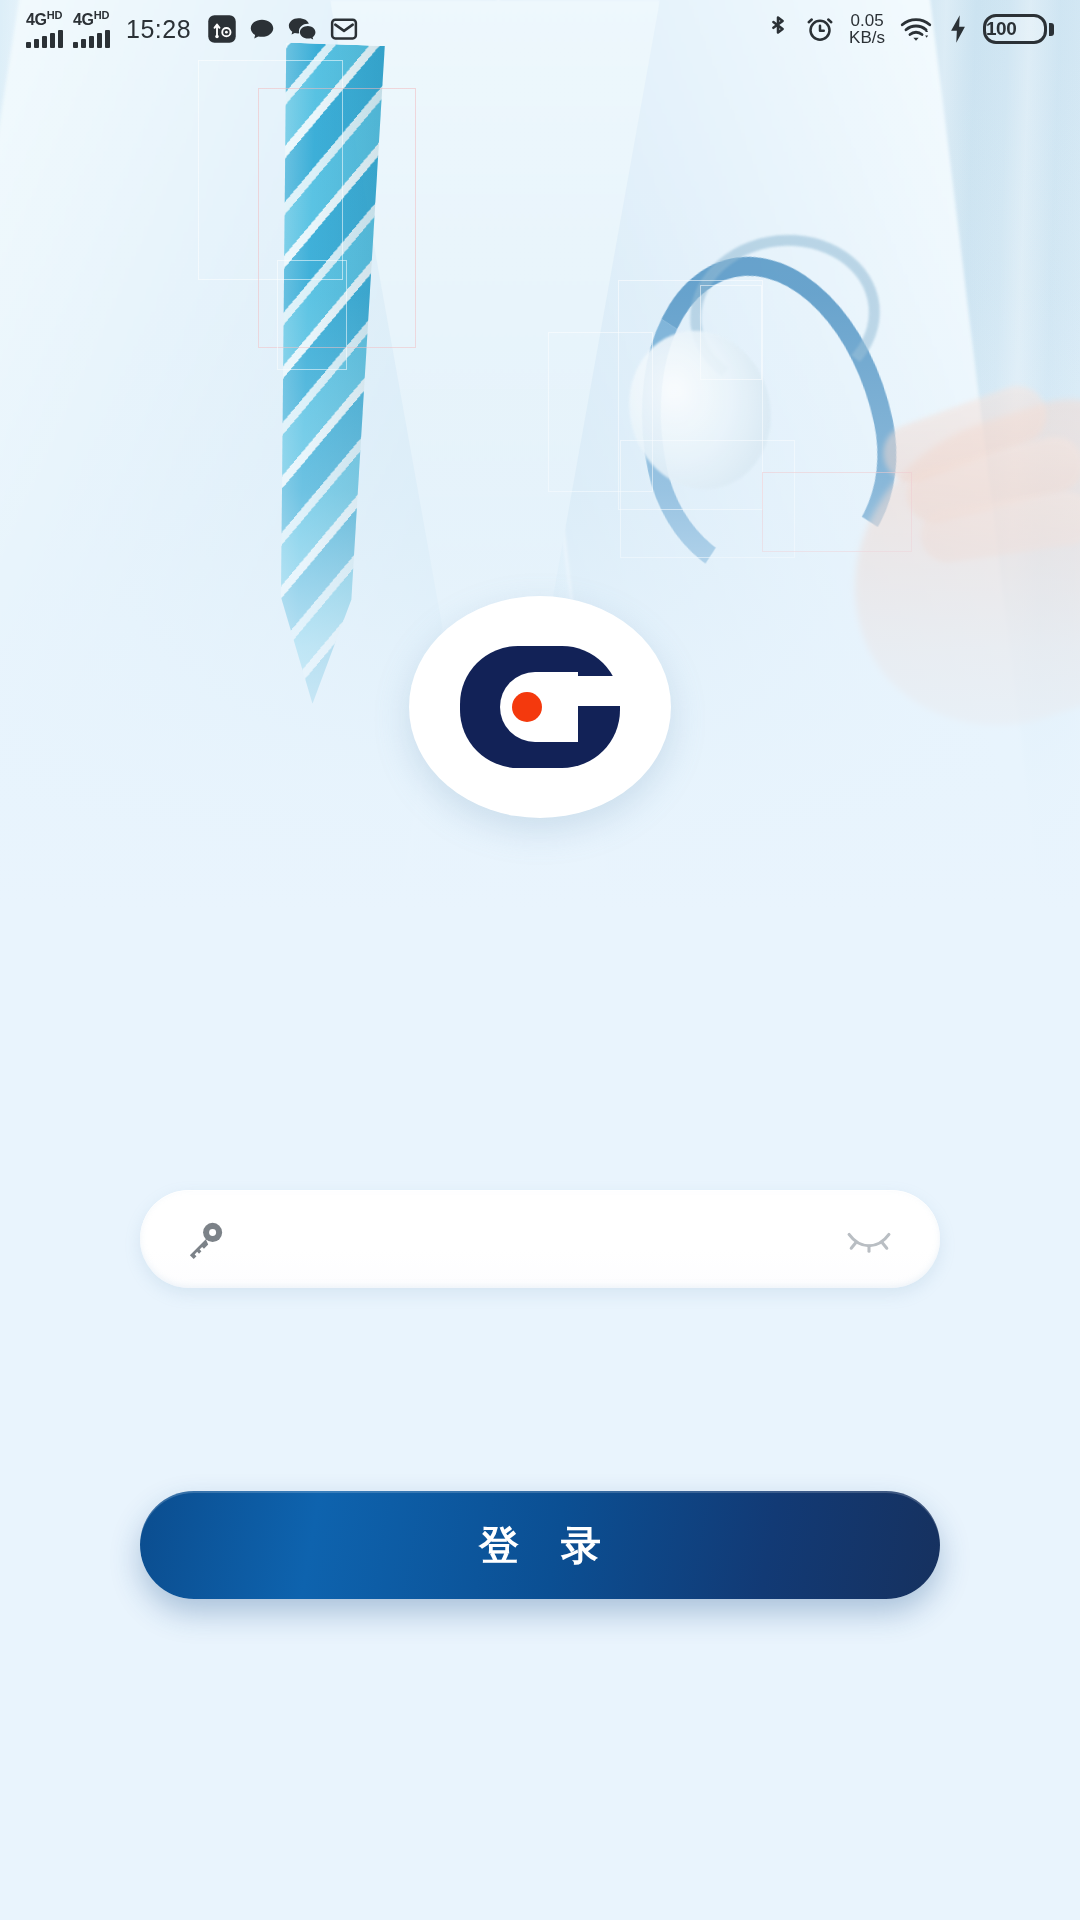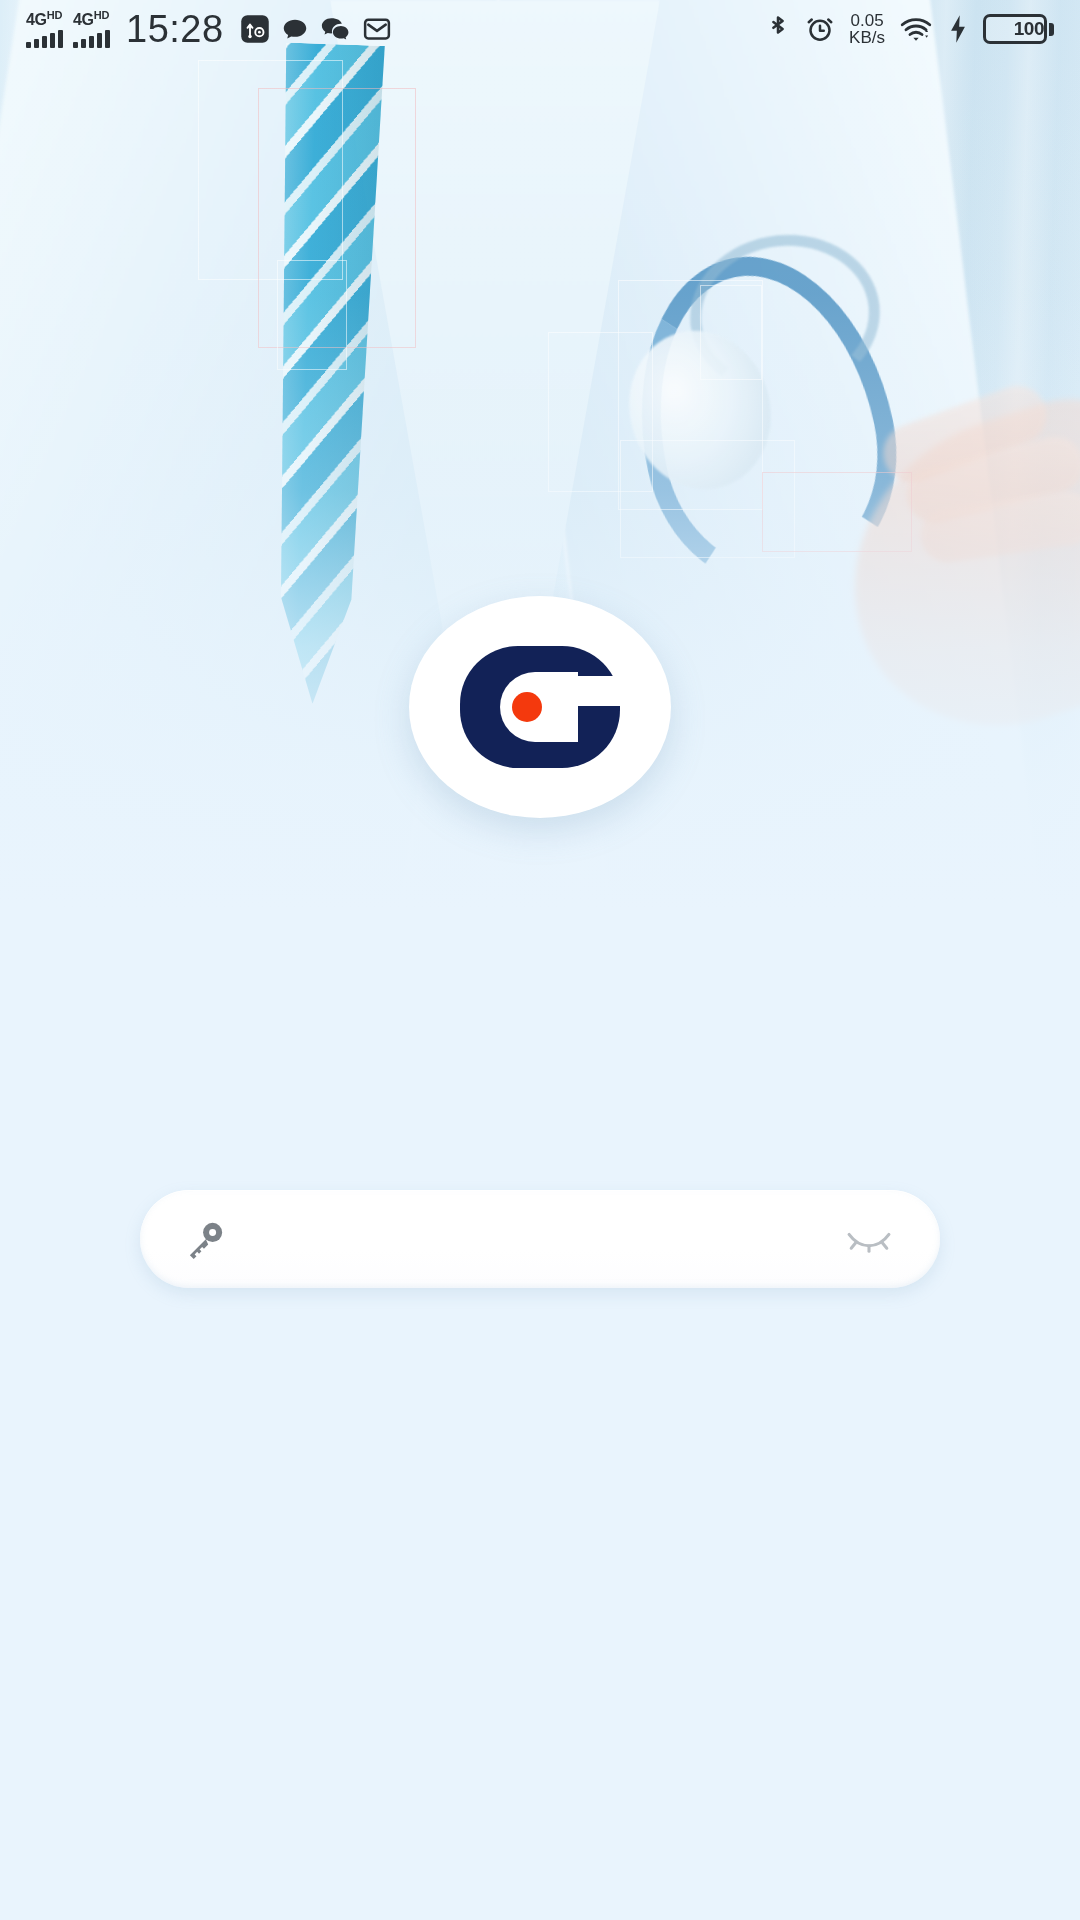--- a/index.html
+++ b/index.html
@@ -185,33 +185,33 @@
   }
   .signal .net-label sup { font-size:11px; vertical-align:super; }
   .bars { display:flex; align-items:flex-end; gap:3px; height:17px; margin-top:2px; }
   .bars i { display:block; width:5px; background:#2b3136; border-radius:1px; }
   .bars i:nth-child(1){ height:6px; }
   .bars i:nth-child(2){ height:9px; }
   .bars i:nth-child(3){ height:12px; }
   .bars i:nth-child(4){ height:15px; }
   .bars i:nth-child(5){ height:18px; }
 
-  .clock { font-size:38px; font-weight:400; letter-spacing:0.5px; margin:0 6px 0 6px; }
+  .clock { font-size:25px; font-weight:400; letter-spacing:0.5px; margin:0 6px 0 6px; }
 
   .sb-icon { display:inline-flex; align-items:center; justify-content:center; }
   .speed {
     display:flex; flex-direction:column; align-items:center;
     line-height:1.02; font-size:17px; font-weight:500;
   }
   .battery {
     display:flex; align-items:center;
   }
   .battery .shell {
-    width:64px; height:30px; border:3px solid #2b3136; border-radius:7px;
-    display:flex; align-items:center; justify-content:flex-end;
+    width:64px; height:30px; border:3px solid #2b3136; border-radius:13px;
+    display:flex; align-items:center; justify-content:flex-start;
     background:rgba(255,255,255,0.25);
   }
   .battery .shell span { font-size:19px; font-weight:600; letter-spacing:-0.5px; }
   .battery .tip {
     width:5px; height:13px; background:#2b3136;
     border-radius:0 3px 3px 0; margin-left:2px;
   }
 
   
   .logo-wrap {
@@ -487,14 +487,15 @@
           <path d="M2 6c3.6 5 8 7.4 13 7.4S24.4 11 28 6" fill="none" stroke="#b9bec3" stroke-width="2" stroke-linecap="round"></path>
           <path d="M6.2 11.6L3.4 15" stroke="#b9bec3" stroke-width="2" stroke-linecap="round"></path>
           <path d="M23.8 11.6L26.6 15" stroke="#b9bec3" stroke-width="2" stroke-linecap="round"></path>
           <path d="M15 13.6V17" stroke="#b9bec3" stroke-width="2" stroke-linecap="round"></path>
         </svg>
       </span>
     </div>
 
   </div>
 
+  <button class="login-btn">登 录</button>
 
 </div>
 
 </body></html>

